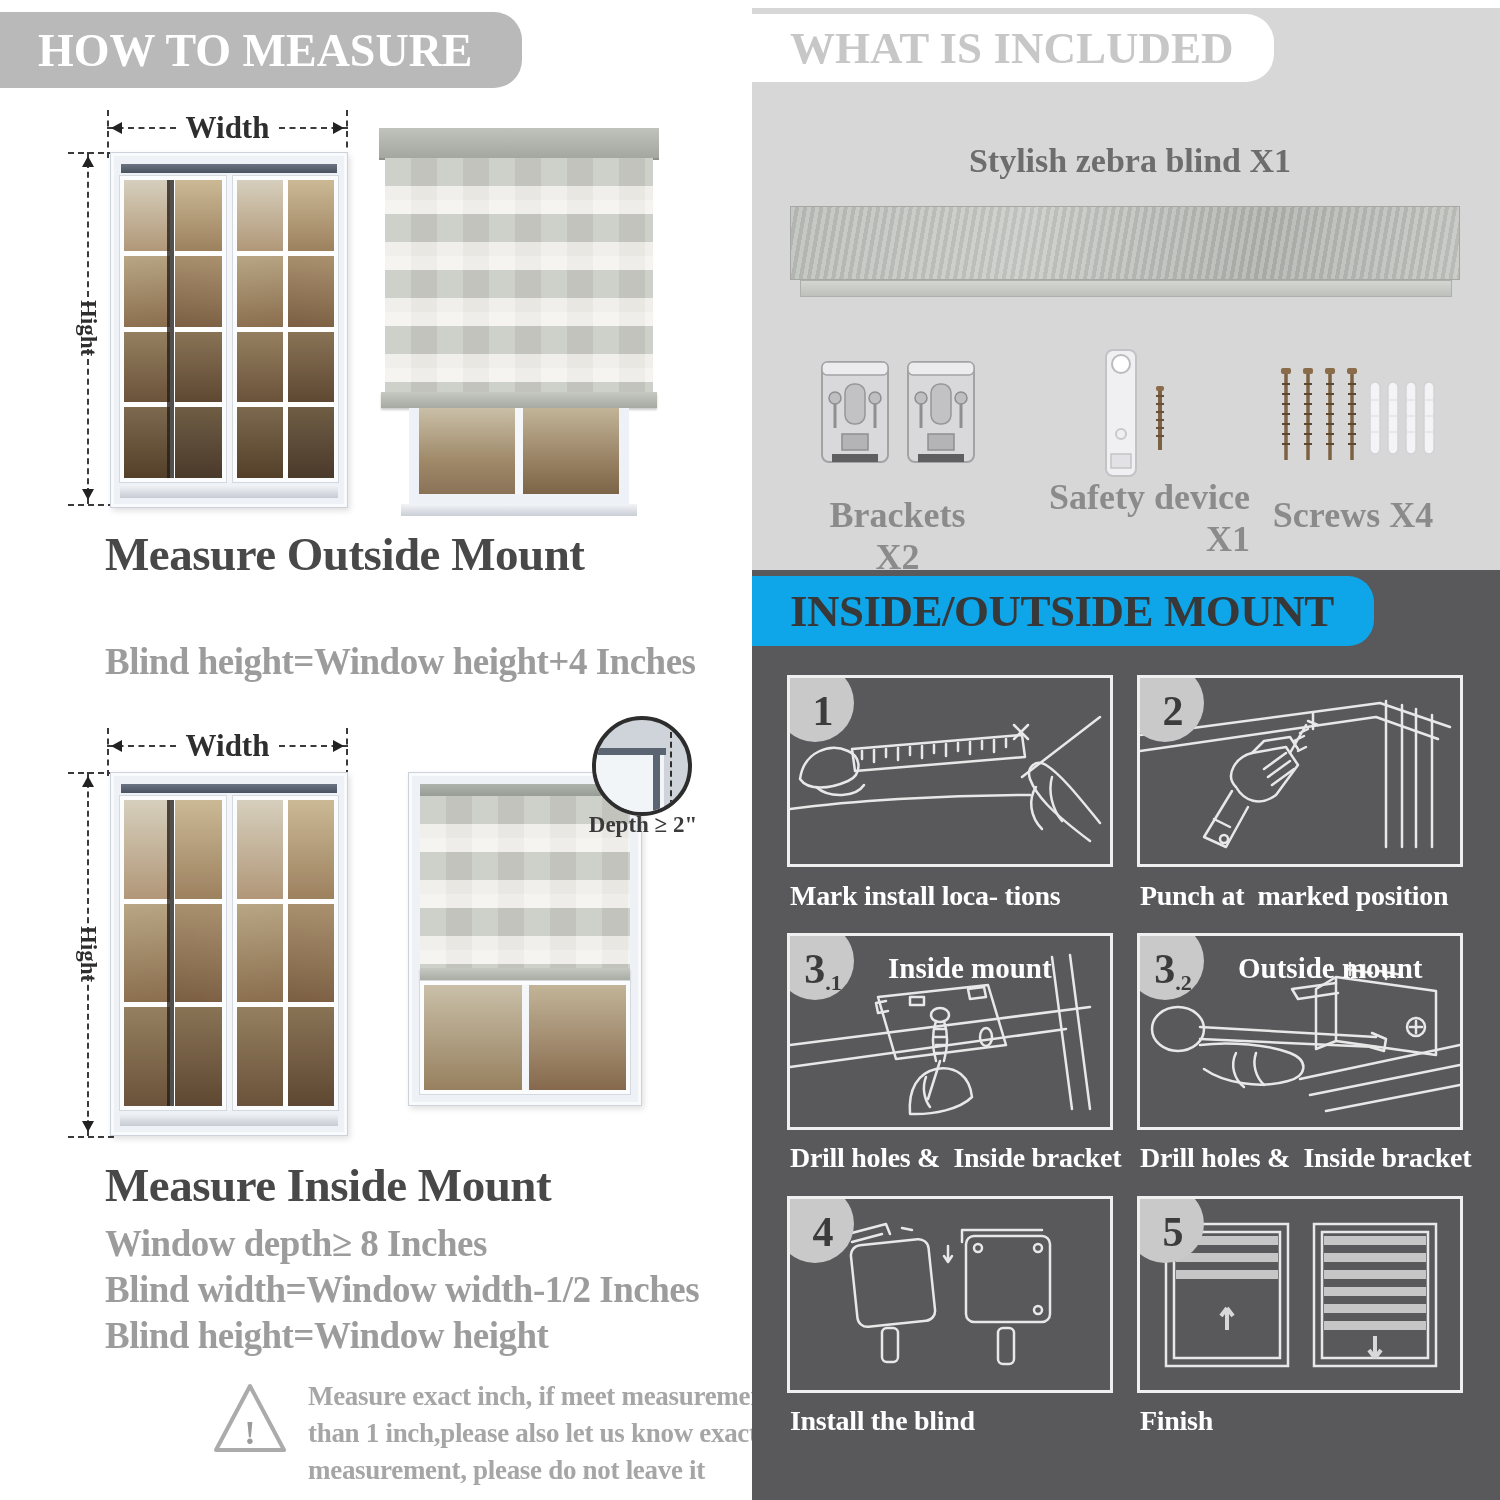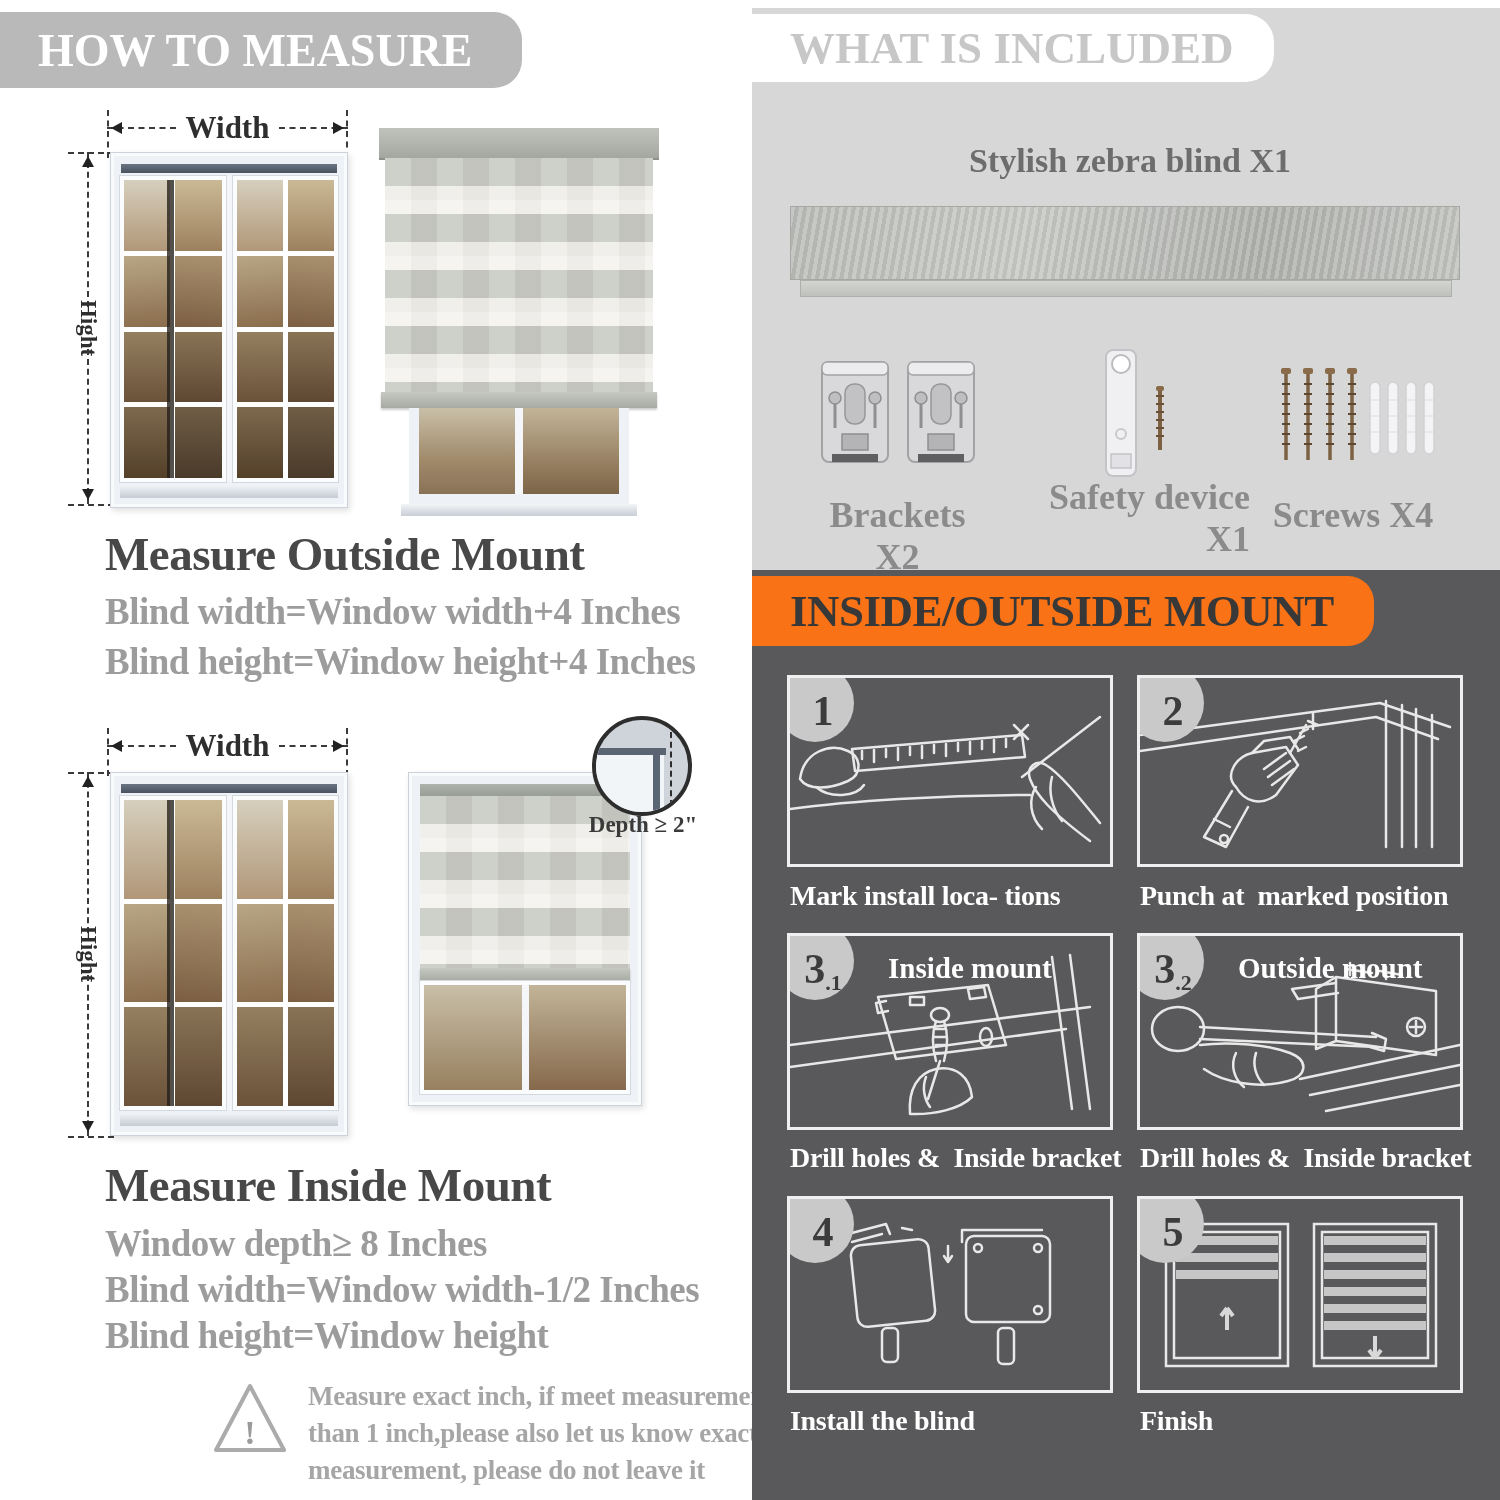--- a/index.html
+++ b/index.html
@@ -66,21 +66,21 @@
 
   
   .warn-text{font-size:27px;font-weight:600;color:#a6a6a6;line-height:37px;letter-spacing:-0.3px;}
 
   
   .panel-light{left:752px;top:8px;width:748px;height:562px;background:#d7d7d7;}
   .panel-dark{left:752px;top:570px;width:748px;height:930px;background:#59595b;}
   .banner-included{left:752px;top:14px;width:522px;height:68px;background:#fff;
     border-radius:0 28px 28px 0;display:flex;align-items:center;padding-left:38px;box-sizing:border-box;}
   .banner-included span{color:#c7c7c7;font-size:45px;font-weight:bold;}
-  .banner-mount{left:752px;top:576px;width:622px;height:70px;background:#f97316;
+  .banner-mount{left:752px;top:576px;width:622px;height:70px;background:#0ea5e9;
     border-radius:0 26px 26px 0;display:flex;align-items:center;padding-left:38px;box-sizing:border-box;}
   .banner-mount span{color:#383838;font-size:45px;font-weight:bold;letter-spacing:-0.5px;}
 
   .blind-name{font-size:34px;font-weight:bold;color:#6d6d6d;text-align:center;}
   .headrail{background:
       repeating-linear-gradient(100deg, rgba(255,255,255,.14) 0 4px, rgba(0,0,0,.05) 4px 8px),
       linear-gradient(100deg,#bcbeba,#c9cbc7 35%,#b0b2ae 70%,#c3c5c1);
       border:1px solid #a6a8a4;box-sizing:border-box;}
   .headrail-lip{background:linear-gradient(#d4d6d2,#bec0bc);border:1px solid #aeb0ac;box-sizing:border-box;}
   .item-label{font-size:36px;font-weight:bold;color:#8b8b8b;text-align:center;}
@@ -153,21 +153,20 @@
     <div class="bottom-rail"></div>
     <div class="under-window" style="margin:0 24px;height:96px;">
       <div class="upane"></div>
       <div class="mullion"></div>
       <div class="upane2"></div>
     </div>
     <div class="under-sill" style="margin:0 16px;"></div>
   </div>
 
   <div class="abs measure-title" style="left:105px;top:527px;">Measure Outside Mount</div>
-  <div class="abs measure-line" style="left:105px;top:590px;">Blind width=Window width+4 Inches</div>
   <div class="abs measure-line" style="left:105px;top:640px;">Blind height=Window height+4 Inches</div>
 
   <div class="abs ext-v" style="left:107px;top:728px;height:48px;"></div>
   <div class="abs ext-v" style="left:346px;top:728px;height:48px;"></div>
   <div class="abs dim-h" style="left:107px;top:734px;width:241px;">
     <div class="seg l"></div>
     <div class="lbl">Width</div>
     <div class="seg r"></div>
   </div>
 

